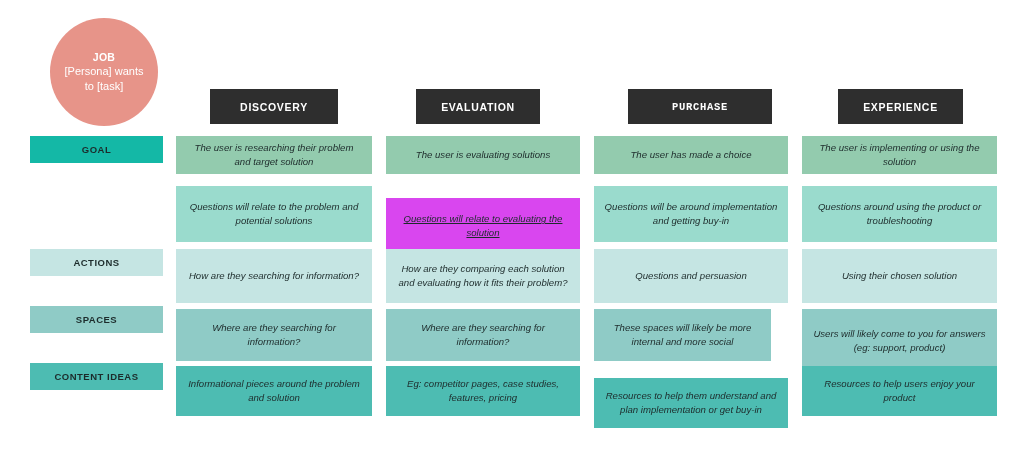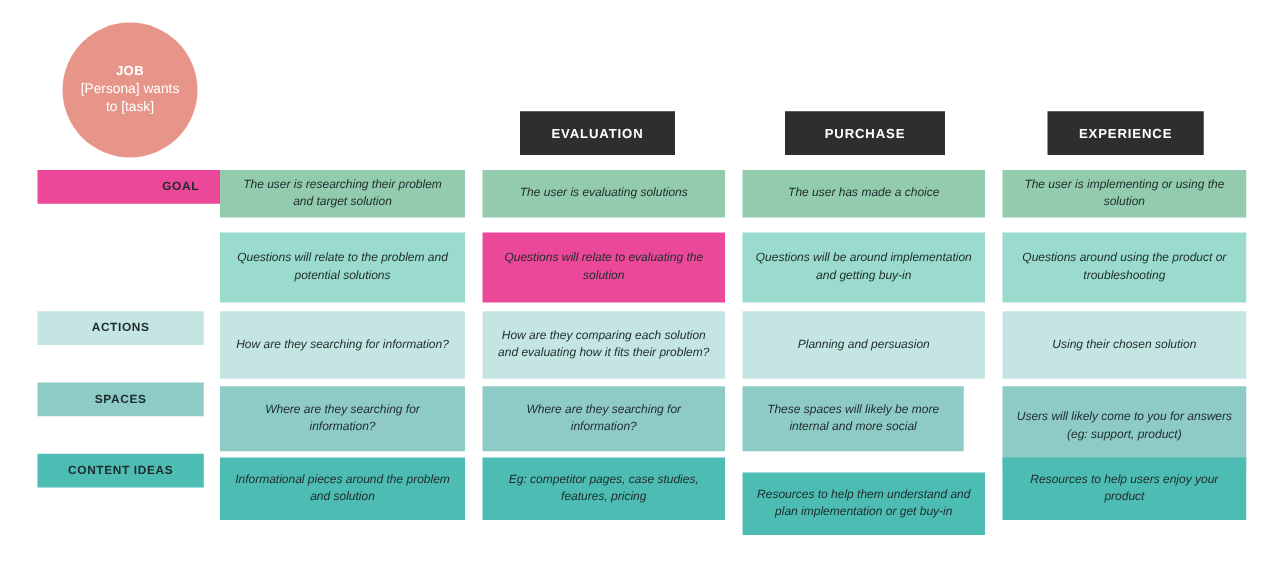--- a/index.html
+++ b/index.html
@@ -98,39 +98,40 @@
 <body>
 
 <div id="canvas">
 
   <div class="job-circle">
     <div class="job-title">JOB</div>
     <div class="job-line">[Persona] wants</div>
     <div class="job-line">to [task]</div>
   </div>
 
+  <div class="stage-header" style="left:210px;width:128px;">DISCOVERY</div>
   <div class="stage-header" style="left:416px;width:124px;">EVALUATION</div>
-  <div class="stage-header" style="left:628px;width:128px;">PURCHASE</div>
+  <div class="stage-header" style="left:628px;width:144px;font-family:Liberation Mono, monospace;">PURCHASE</div>
   <div class="stage-header" style="left:838px;width:125px;">EXPERIENCE</div>
 
-  <div class="row-label" style="top:136px;background:#ec4899;padding-left:48px;">GOAL</div>
+  <div class="row-label" style="top:136px;background:#14b8a6;">GOAL</div>
   <div class="cell" style="left:176px;top:136px;width:196px;height:38px;background:#93cbae;text-align:center;">The user is researching their problem and target solution</div>
   <div class="cell" style="left:386px;top:136px;width:194px;height:38px;background:#93cbae;">The user is evaluating solutions</div>
   <div class="cell" style="left:594px;top:136px;width:194px;height:38px;background:#93cbae;">The user has made a choice</div>
   <div class="cell" style="left:802px;top:136px;width:195px;height:38px;background:#93cbae;font-style:italic;">The user is implementing or using the solution</div>
 
   <div class="cell" style="left:176px;top:186px;width:196px;height:56px;background:#9adbcd;">Questions will relate to the problem and potential solutions</div>
-  <div class="cell" style="left:386px;top:186px;width:194px;height:56px;background:#ec4899;">Questions will relate to evaluating the solution</div>
+  <div class="cell" style="left:386px;top:198px;width:194px;height:56px;background:#d946ef;text-decoration:underline;">Questions will relate to evaluating the solution</div>
   <div class="cell" style="left:802px;top:186px;width:195px;height:56px;background:#9adbcd;">Questions around using the product or troubleshooting</div>
   <div class="cell" style="left:594px;top:186px;width:194px;height:56px;background:#9adbcd;">Questions will be around implementation and getting buy-in</div>
 
   <div class="row-label" style="top:249px;background:#c5e5e3;">ACTIONS</div>
   <div class="cell" style="left:176px;top:249px;width:196px;height:54px;background:#c5e5e3;">How are they searching for information?</div>
   <div class="cell" style="left:386px;top:249px;width:194px;height:54px;background:#c5e5e3;">How are they comparing each solution and evaluating how it fits their problem?</div>
-  <div class="cell" style="left:594px;top:249px;width:194px;height:54px;background:#c5e5e3;">Planning and persuasion</div>
+  <div class="cell" style="left:594px;top:249px;width:194px;height:54px;background:#c5e5e3;">Questions and persuasion</div>
   <div class="cell" style="left:802px;top:249px;width:195px;height:54px;background:#c5e5e3;">Using their chosen solution</div>
 
   <div class="row-label" style="top:306px;background:#8fcbc6;">SPACES</div>
   <div class="cell" style="left:176px;top:309px;width:196px;height:52px;background:#8fcbc6;">Where are they searching for information?</div>
   <div class="cell" style="left:386px;top:309px;width:194px;height:52px;background:#8fcbc6;">Where are they searching for information?</div>
   <div class="cell" style="left:594px;top:309px;width:177px;height:52px;background:#8fcbc6;">These spaces will likely be more internal and more social</div>
   <div class="cell" style="left:802px;top:309px;width:195px;height:64px;background:#8fcbc6;">Users will likely come to you for answers (eg: support, product)</div>
 
   <div class="row-label" style="top:363px;background:#4dbcb2;">CONTENT IDEAS</div>
   <div class="cell" style="left:176px;top:366px;width:196px;height:50px;background:#4dbcb2;">Informational pieces around the problem and solution</div>

